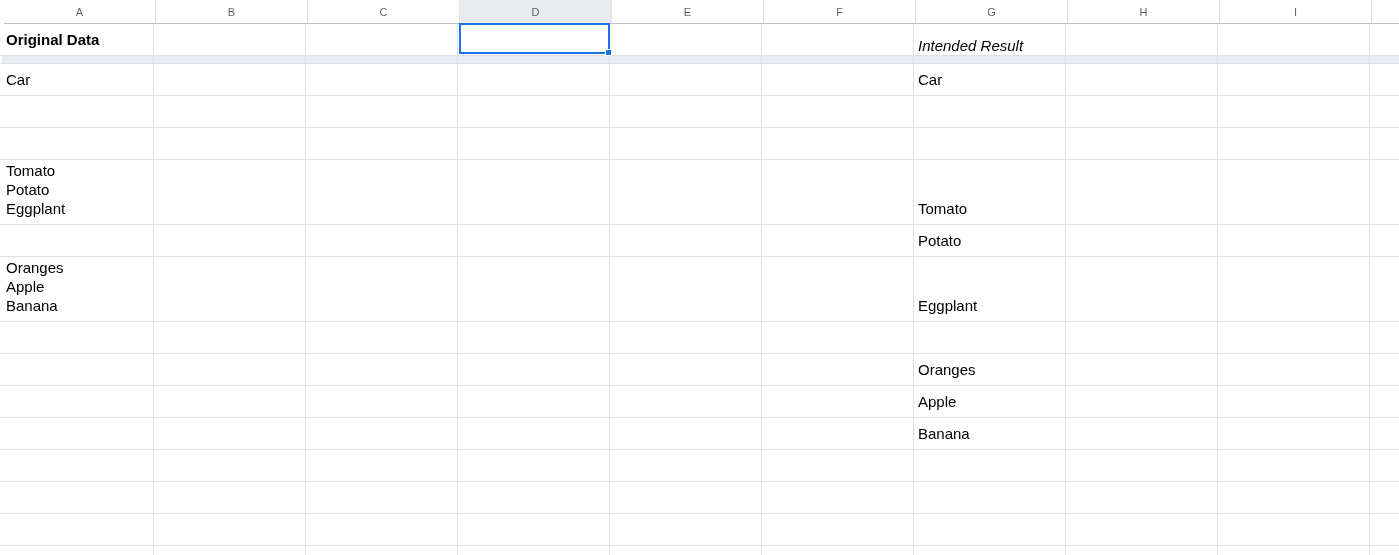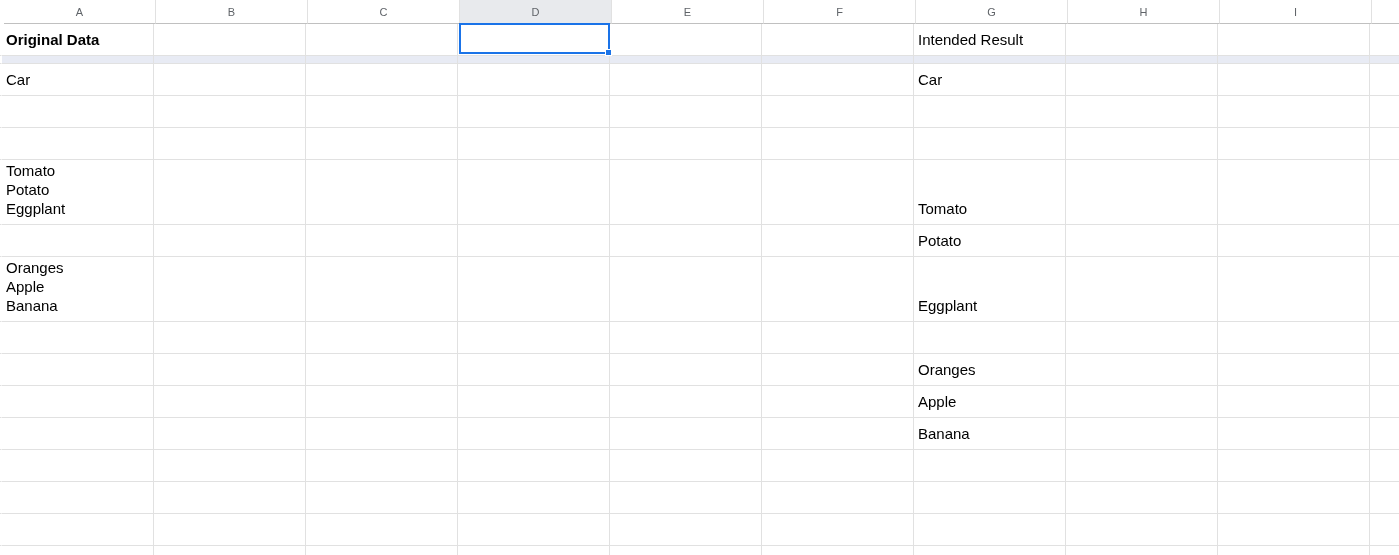--- a/index.html
+++ b/index.html
@@ -147,21 +147,21 @@
   <div class="grid" id="grid">
 
   <div class="row" style="height: 32px;">
         <div class="row-lead"></div>
         <div class="cell cA" style="height: 32px; align-items: flex-end; padding-bottom: 6px;"><span class="txt bold" style="position: relative; z-index: 2;">Original Data</span></div>
         <div class="cell cB" style="height: 32px;"></div>
         <div class="cell cC" style="height: 32px;"></div>
         <div class="cell cD" style="height: 32px;"></div>
         <div class="cell cE" style="height: 32px;"></div>
         <div class="cell cF" style="height: 32px;"></div>
-        <div class="cell cG" style="height: 32px; align-items: flex-end; padding-bottom: 6px;"><span class="txt" style="position: relative; z-index: 2;">Intended Result</span></div>
+        <div class="cell cG" style="height: 32px; align-items: flex-end; padding-bottom: 0; font-style: italic;"><span class="txt" style="position: relative; z-index: 2;">Intended Result</span></div>
         <div class="cell cH" style="height: 32px;"></div>
         <div class="cell cI" style="height: 32px;"></div>
         <div class="cell cJ" style="height: 32px;"></div>
       </div>
       <div class="row" style="height: 8px;">
         <div class="row-lead"></div>
         <div class="cell cA header-band" style="height: 8px; border-bottom: 1px solid rgb(225, 225, 225); padding: 0px;"></div>
         <div class="cell cB header-band" style="height: 8px; border-bottom: 1px solid rgb(225, 225, 225); padding: 0px;"></div>
         <div class="cell cC header-band" style="height: 8px; border-bottom: 1px solid rgb(225, 225, 225); padding: 0px;"></div>
         <div class="cell cD header-band" style="height: 8px; border-bottom: 1px solid rgb(225, 225, 225); padding: 0px;"></div>

